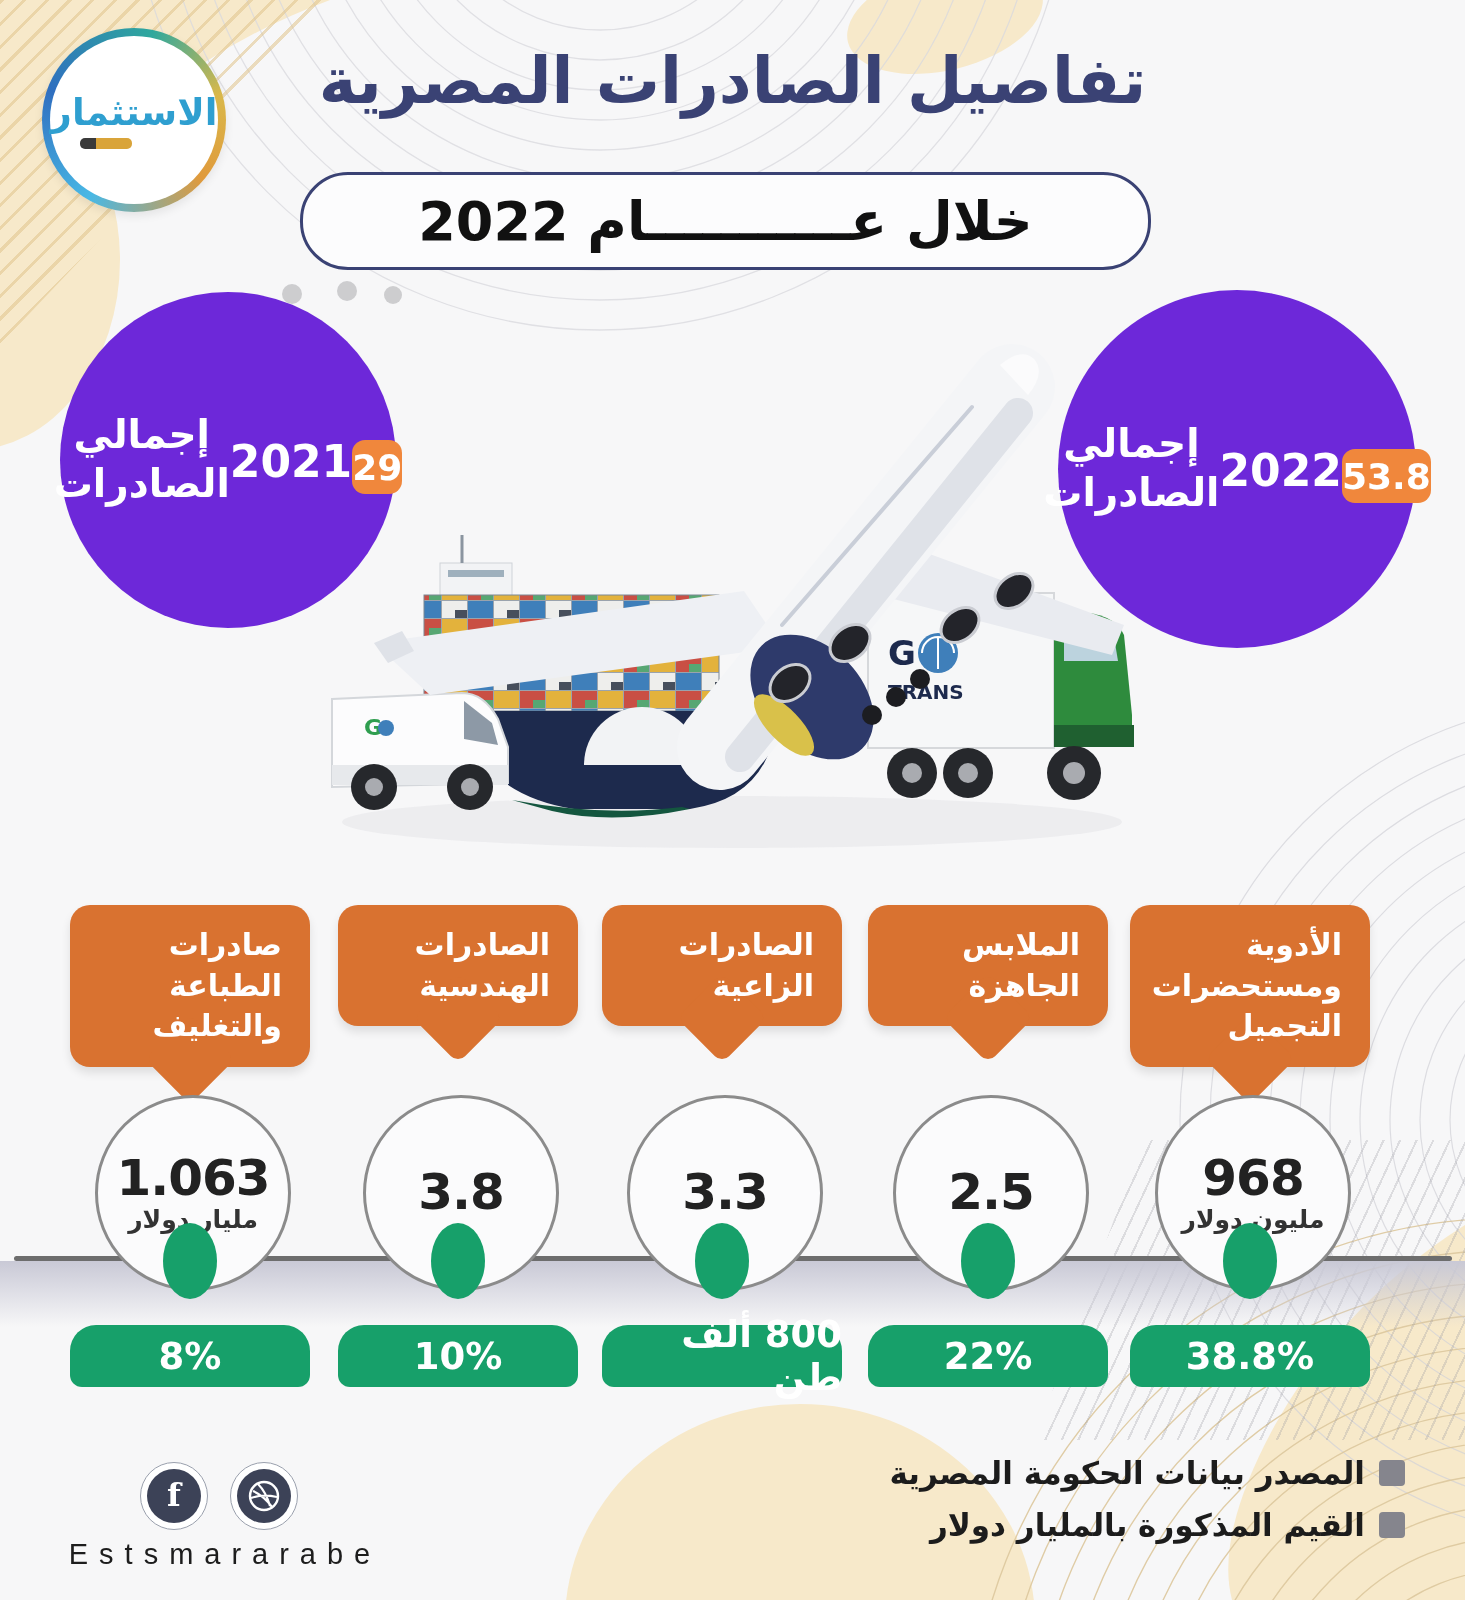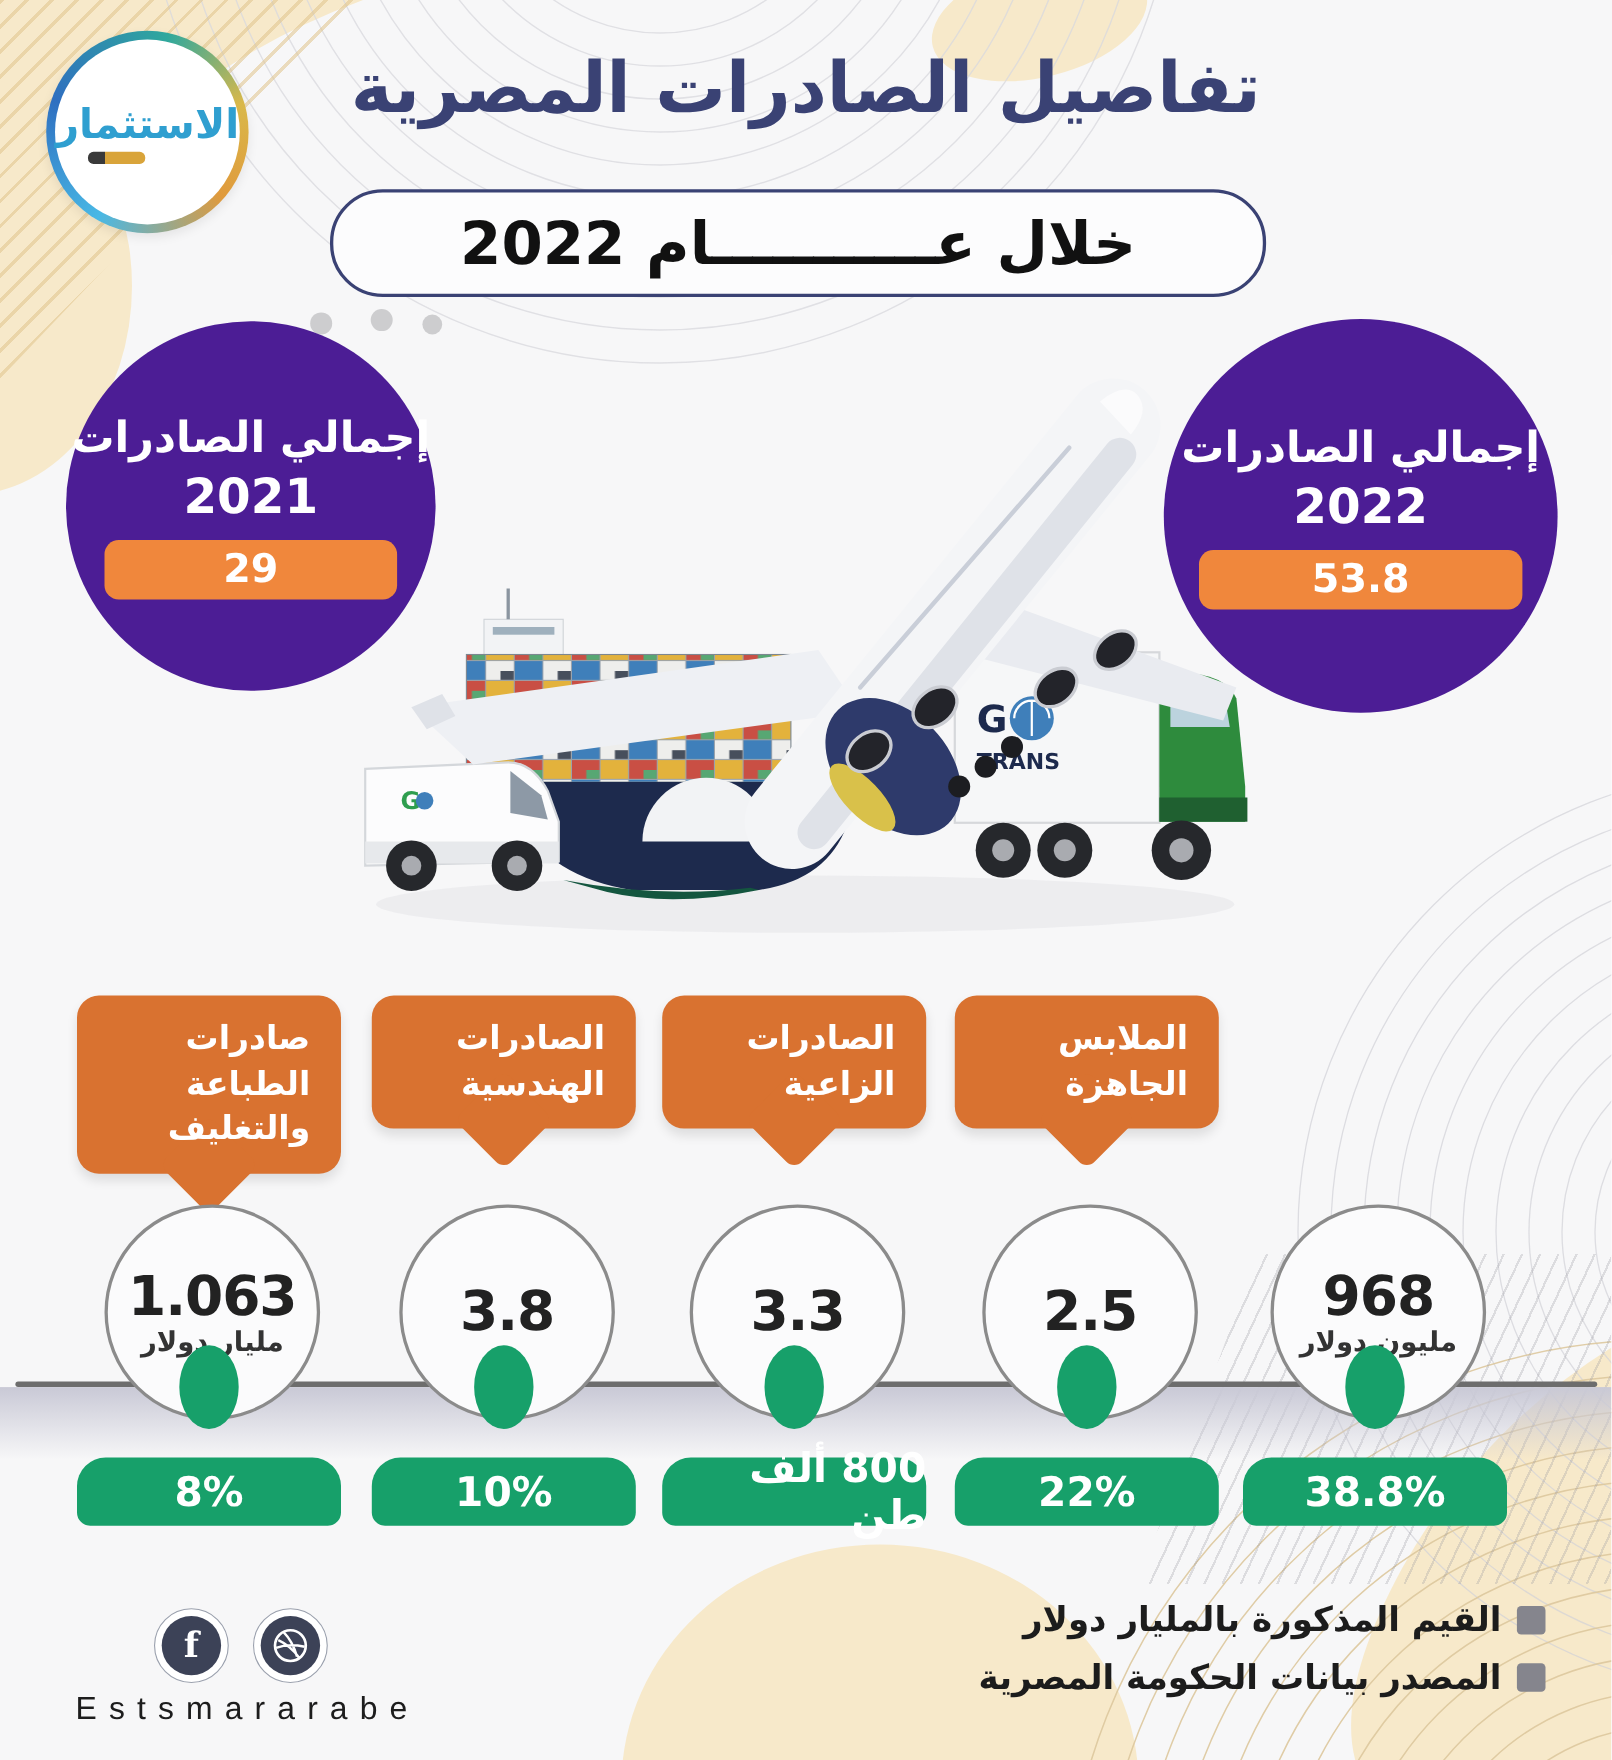--- a/index.html
+++ b/index.html
@@ -26,21 +26,21 @@
   .logo-text{color:#2f9fd0;font-size:37px;font-weight:800;direction:rtl;}
   .logo-badge{width:52px;height:11px;border-radius:5px;background:linear-gradient(90deg,#3a3a3a 0 30%,#d9a43a 30%);margin-top:4px;margin-right:56px;}
 
   .title{left:310px;top:44px;width:845px;z-index:3;text-align:center;direction:rtl;
     color:#3a4274;font-size:64px;font-weight:800;letter-spacing:-1px;}
   .subtitle-pill{left:300px;top:172px;width:845px;height:92px;z-index:3;background:#fcfcfd;
     border:3px solid #3a4274;border-radius:48px;display:flex;align-items:center;justify-content:center;}
   .subtitle-pill span{direction:rtl;color:#111;font-size:54px;font-weight:800;}
 
   
-  .total-circle{border-radius:50%;background:#4c1d95;z-index:4;display:flex;flex-direction:column;
+  .total-circle{border-radius:50%;background:#6d28d9;z-index:4;display:flex;flex-direction:row;
     align-items:center;justify-content:center;color:#fff;text-align:center;}
   .tc-left{left:60px;top:292px;width:336px;height:336px;}
   .tc-right{left:1058px;top:290px;width:358px;height:358px;}
   .tc-label{font-size:39px;font-weight:700;direction:rtl;line-height:1.25;}
   .tc-year{font-size:44px;font-weight:700;margin-top:2px;}
   .tc-pill{margin-top:14px;background:#f0873c;color:#fff;font-weight:800;font-size:36px;
     border-radius:13px;display:flex;align-items:center;justify-content:center;}
   .tc-left .tc-pill{width:266px;height:54px;}
   .tc-right .tc-pill{width:294px;height:54px;}
   .gray-dot{border-radius:50%;background:#cdcdcf;z-index:3;}
@@ -239,20 +239,21 @@
   <div class="abs total-circle tc-right">
     <div class="tc-label">إجمالي الصادرات</div>
     <div class="tc-year">2022</div>
     <div class="tc-pill">53.8</div>
   </div>
 
   <div class="abs under-line-fade"></div>
   <div class="abs timeline"></div>
 
   <div class="abs col" style="left:1130px;">
+    <div class="badge">الأدوية ومستحضرات التجميل</div>
     <div class="value-circle">
       <div class="vc-num">968</div>
       <div class="vc-unit">مليون دولار</div>
     </div>
     <div class="green-dot"></div>
     <div class="green-pill">38.8%</div>
   </div>
 
   <div class="abs col" style="left:868px;">
     <div class="badge">الملابس الجاهزة</div>
@@ -307,21 +308,21 @@
           <path d="M7,13 Q18,18 26,29 M12,6 Q20,14 24,28 M5,20 Q16,16 31,19" fill="none" stroke="#fff" stroke-width="2.2"></path>
         </svg>
       </div>
     </div>
   </div>
   <div class="abs handle">Estsmararabe</div>
 
   <div class="abs notes">
     <div class="note-row">
       <div class="note-bullet"></div>
-      <div class="note-text">القيم المذكورة بالمليار دولار</div>
+      <div class="note-text">المصدر بيانات الحكومة المصرية</div>
     </div>
     <div class="note-row">
       <div class="note-bullet"></div>
-      <div class="note-text">المصدر بيانات الحكومة المصرية</div>
+      <div class="note-text">القيم المذكورة بالمليار دولار</div>
     </div>
   </div>
 
 </div>
 
 </body></html>

